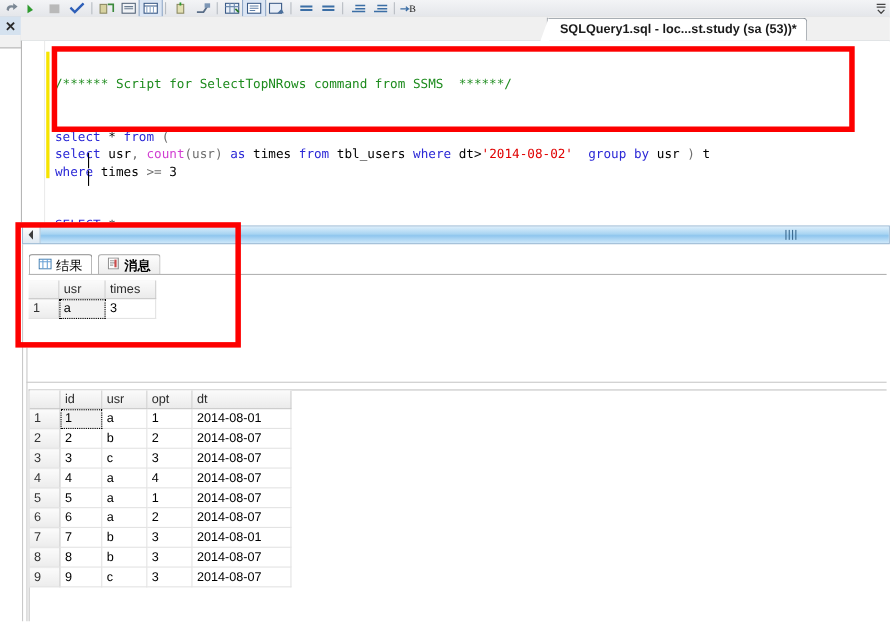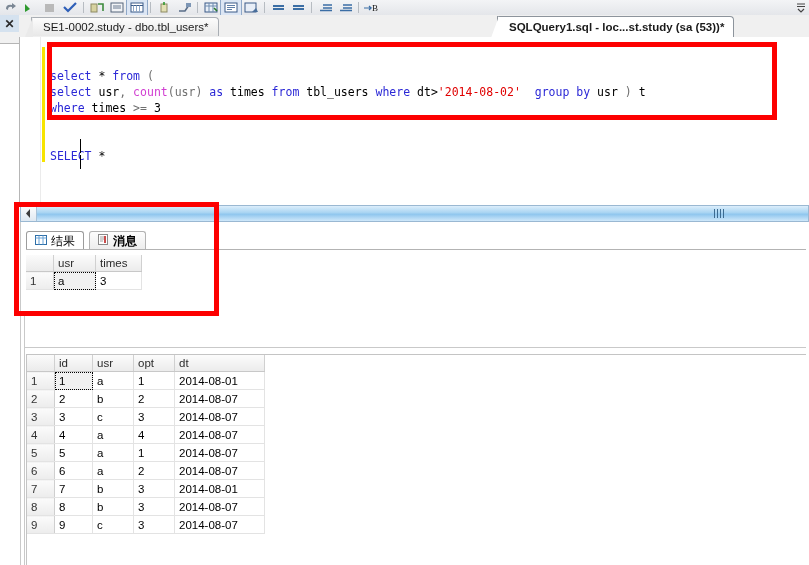--- a/index.html
+++ b/index.html
@@ -350,32 +350,30 @@
     <svg width="10" height="11">
         <path d="M1 2 h8 M1 4.5 h8 M2 7 l3 3 l3 -3" stroke="#444" stroke-width="1.2" fill="none"></path>
       </svg>
   </div>
 </div>
 
 <div id="close-x">✕</div>
 <div id="leftcol-lower"></div>
 
 <div id="tabbar">
-  <div class="doc-tab" id="tab0" style="left:12px;">
-    <span>SE1-0002.study - dbo.tbl_users*</span>
-  </div>
   <div class="doc-tab active" id="tab2" style="left:478px;">
     <span>SQLQuery1.sql - loc...st.study (sa (53))*</span>
   </div>
 </div>
 
 <div id="editor">
   <div id="editor-gutter"></div>
   <div id="change-bar"></div>
   <div id="code">
+    <div><span class="cmt">/****** Script for SelectTopNRows command from SSMS  ******/</span></div>
     <div id="code-body"><div><span class="kw">select </span><span class="pl">* </span><span class="kw">from</span><span class="brk"> (</span></div><div><span class="kw">select </span><span class="pl">usr</span><span class="brk">, </span><span class="fn">count</span><span class="brk">(usr) </span><span class="kw">as </span><span class="pl">times </span><span class="kw">from </span><span class="pl">tbl_users </span><span class="kw">where </span><span class="pl">dt&gt;</span><span class="str">'2014-08-02'</span><span class="pl">  </span><span class="kw">group </span><span class="kw">by </span><span class="pl">usr </span><span class="brk">) </span><span class="pl">t</span></div><div><span class="kw">where </span><span class="pl">times </span><span class="brk">&gt;= </span><span class="pl">3</span></div><div>&nbsp;</div><div>&nbsp;</div><div><span class="kw">SELECT </span><span class="pl">*</span></div></div>
   </div>
   <div id="caret"></div>
   <div id="caret2"></div>
 </div>
 <div id="cmt-mask"></div>
 
 <div id="hscroll">
   <div id="hs-left">
     <svg width="7" height="9">

